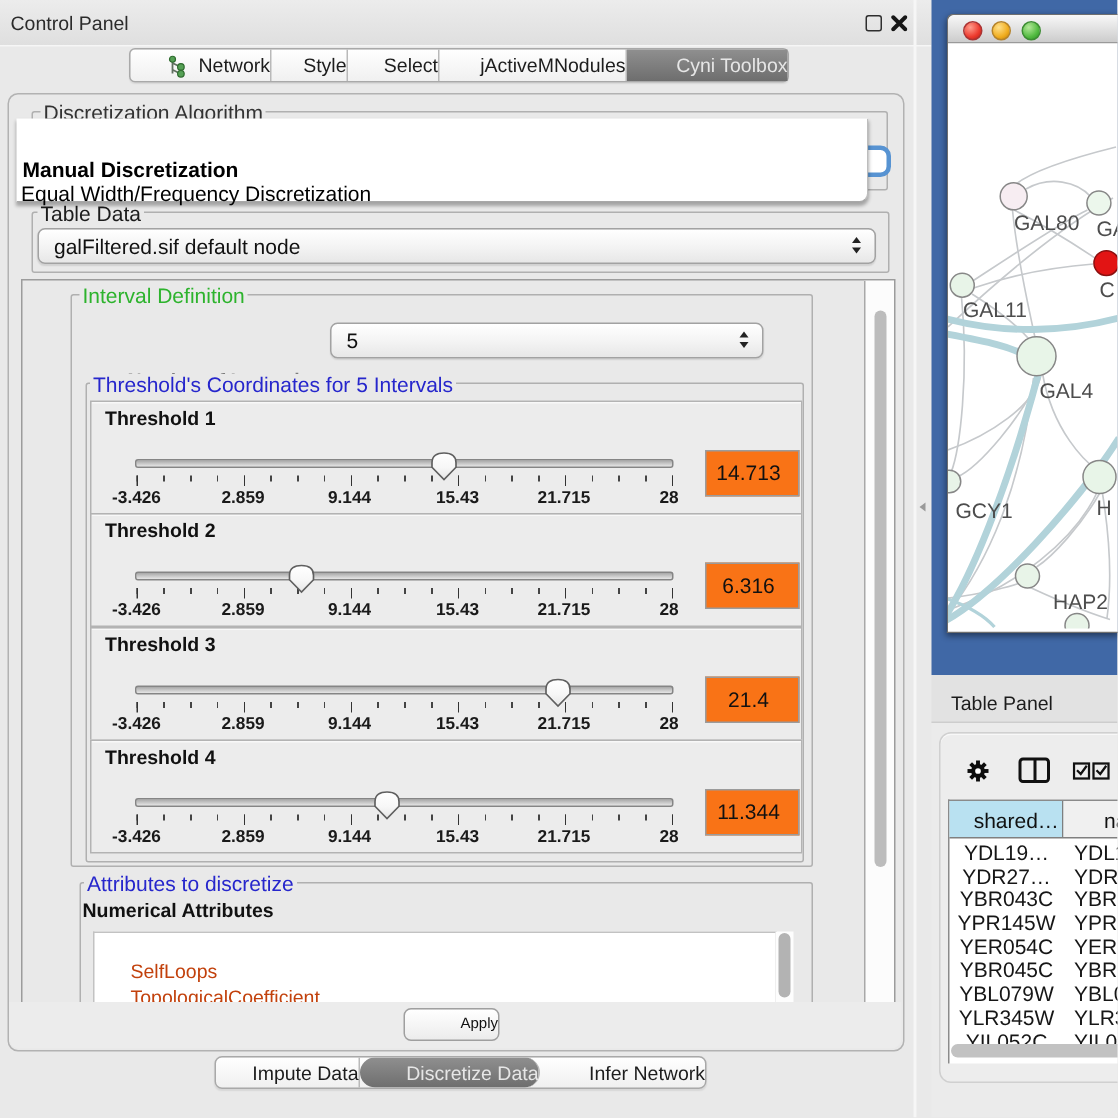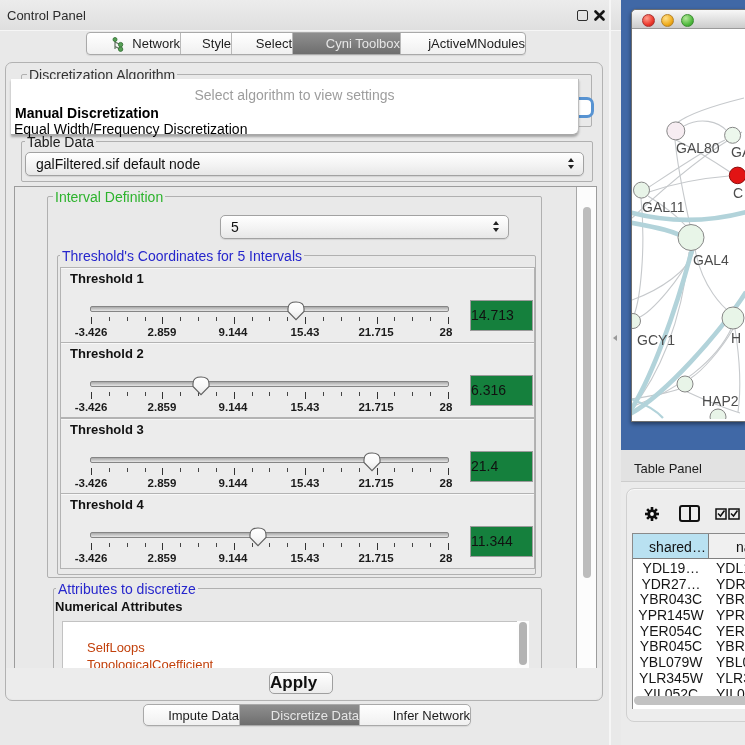--- a/index.html
+++ b/index.html
@@ -28,22 +28,22 @@
           border:1px solid #b3b3b3;box-shadow:inset 0 1px 0 #f8f8f8;}
   .tpanel .lab{position:absolute;left:9px;top:3px;font-weight:bold;font-size:13px;color:#111;}
   .track{position:absolute;left:29px;top:38px;width:357px;height:4px;border:1px solid #858585;
          border-radius:2px;background:linear-gradient(#a8a8a8,#e6e6e6);}
   .minor{position:absolute;left:30px;top:49px;width:358px;height:4px;
          background:repeating-linear-gradient(to right,#444 0,#444 1px,transparent 1px,transparent 17.85px);}
   .major{position:absolute;left:30px;top:49px;width:358px;height:6.5px;
          background:repeating-linear-gradient(to right,#333 0,#333 1px,transparent 1px,transparent 71.4px);}
   .tlabs{position:absolute;left:0;top:58px;width:100%;height:12px;font-size:11.5px;color:#1a1a1a;}
   .tlabs span{position:absolute;transform:translateX(-50%);font-weight:bold;}
-  .vbox{position:absolute;left:409px;top:32px;width:56px;height:29px;background:#15803d;
-        border:1px solid #9b9b9b;font-size:14px;color:#111;text-align:left;line-height:29px;
+  .vbox{position:absolute;left:409px;top:32px;width:56px;height:29px;background:#f97316;
+        border:1px solid #9b9b9b;font-size:14px;color:#111;text-align:center;line-height:29px;
         padding-right:5px;}
   .thumb{position:absolute;top:33px;width:18px;height:20px;}
   .row{white-space:nowrap;}
 </style>
 </head>
 <body>
 
 <div class="abs" style="left:0;top:0;width:621px;height:30px;background:linear-gradient(#ececec,#dfdfdf);border-bottom:1px solid #f6f6f6;"></div>
 <div class="abs" style="left:7px;top:8px;font-size:13px;color:#2b2b2b;">Control Panel</div>
 <div class="abs" style="left:577px;top:10px;width:9px;height:9px;border:1.6px solid #2e2e2e;border-radius:2px;"></div>
@@ -57,22 +57,22 @@
   <div class="it" style="width:93px;">
     <svg width="12" height="16" viewBox="0 0 12 16" style="margin-right:8px;">
       <path d="M3,4 L3,13 M3,6 L8,8.5 M3,10.5 L8,13" stroke="#607060" stroke-width="1.2" fill="none"></path>
       <circle cx="3" cy="3.5" r="2" fill="#55a055" stroke="#2e6b2e" stroke-width="0.8"></circle>
       <circle cx="8.6" cy="8.6" r="2.2" fill="#55a055" stroke="#2e6b2e" stroke-width="0.8"></circle>
       <circle cx="8.6" cy="13.2" r="2.2" fill="#55a055" stroke="#2e6b2e" stroke-width="0.8"></circle>
     </svg>
     Network</div>
   <div class="it" style="width:50px;">Style</div>
   <div class="it" style="width:60px;">Select</div>
+  <div class="it" style="width:124px;">jActiveMNodules</div>
   <div class="it sel" style="width:107px;">Cyni Toolbox</div>
-  <div class="it" style="width:124px;">jActiveMNodules</div>
 </div>
 
 <div class="abs" style="left:5px;top:62px;width:596px;height:637px;border:1px solid #b2b2b2;border-radius:7px;"></div>
 
 <div class="grp" style="left:21px;top:74px;width:569px;height:51px;">
   <div class="ttl" style="color:#333;">Discretization Algorithm</div>
 </div>
 
 <div class="abs" style="left:556px;top:97px;width:32px;height:15px;border:3px solid #5793d2;border-radius:7px;background:#fff;"></div>
 
@@ -193,32 +193,31 @@
   </div>
   <div class="abs" style="left:502px;top:434px;width:12px;height:47px;background:#fdfdfd;">
     <div class="abs" style="left:1.5px;top:1px;width:8.5px;height:43px;background:#b3b3b3;border-radius:4.5px;"></div>
   </div>
 
   <div class="abs" style="left:561px;top:0;width:20px;height:481px;background:#fcfcfc;border-left:1px solid #a8a8a8;"></div>
   <div class="abs" style="left:568px;top:20px;width:8px;height:371px;background:#bcbcbc;border-radius:4px;"></div>
 </div>
 
 <div class="abs" style="left:6px;top:668px;width:595px;height:31px;background:#ececec;border-radius:0 0 7px 7px;"></div>
-<div class="abs" style="left:269px;top:672px;width:62px;height:20px;border:1px solid #9f9f9f;border-radius:5px;background:linear-gradient(#ffffff,#ececec);font-size:17px;color:#111;text-align:left;line-height:20px;font-weight:bold;">Apply</div>
+<div class="abs" style="left:269px;top:672px;width:62px;height:20px;border:1px solid #9f9f9f;border-radius:5px;background:linear-gradient(#ffffff,#ececec);font-size:10px;color:#111;text-align:right;line-height:20px;">Apply</div>
 
 <div class="seg" style="left:143px;top:704px;height:20px;border-radius:5px;">
   <div class="it" style="width:95px;">Impute Data</div>
-  <div class="it sel" style="width:119px;">Discretize Data</div>
+  <div class="it sel" style="width:119px;border-radius:10px;">Discretize Data</div>
   <div class="it" style="width:110px;">Infer Network</div>
 </div>
 
 <div class="abs" style="left:613px;top:335px;width:0;height:0;border-top:3px solid transparent;border-bottom:3px solid transparent;border-right:4px solid #999999;"></div>
 
 <div class="abs" style="left:11px;top:79px;width:567px;height:55px;background:#fff;border-right:1px solid #bdbdbd;border-bottom:1px solid #a8a8a8;border-radius:0 0 6px 0;box-shadow:0 2px 2.5px rgba(0,0,0,0.3);">
-  <div class="abs" style="left:0;top:8px;width:100%;text-align:center;font-size:14px;color:#9d9d9d;">Select algorithm to view settings</div>
   <div class="abs" style="left:4px;top:26px;font-size:14px;font-weight:bold;color:#000;">Manual Discretization</div>
   <div class="abs" style="left:3px;top:42px;font-size:14px;color:#000;">Equal Width/Frequency Discretization</div>
 </div>
 
 <div class="abs" style="left:621px;top:0;width:124px;height:450px;background:#4068a6;"></div>
 
 <div class="abs" style="left:631px;top:9px;width:114px;height:411px;border:1px solid #6f6f6f;border-right:none;background:#fff;box-shadow:0 2px 4px rgba(0,0,0,0.45);border-radius:5px 0 0 0;">
   <div class="abs" style="left:0;top:0;width:114px;height:18px;background:linear-gradient(#f8f8f8,#cccccc);border-bottom:1px solid #9a9a9a;border-radius:5px 0 0 0;"></div>
   <div class="abs" style="left:10px;top:3.5px;width:11px;height:11px;border-radius:50%;background:radial-gradient(circle at 35% 30%,#ff9d8d,#ed3a2e 60%,#b51d12);border:0.5px solid #a33;"></div>
   <div class="abs" style="left:29px;top:3.5px;width:11px;height:11px;border-radius:50%;background:radial-gradient(circle at 35% 30%,#ffe08a,#f0ad1f 60%,#c07d00);border:0.5px solid #b5832a;"></div>

